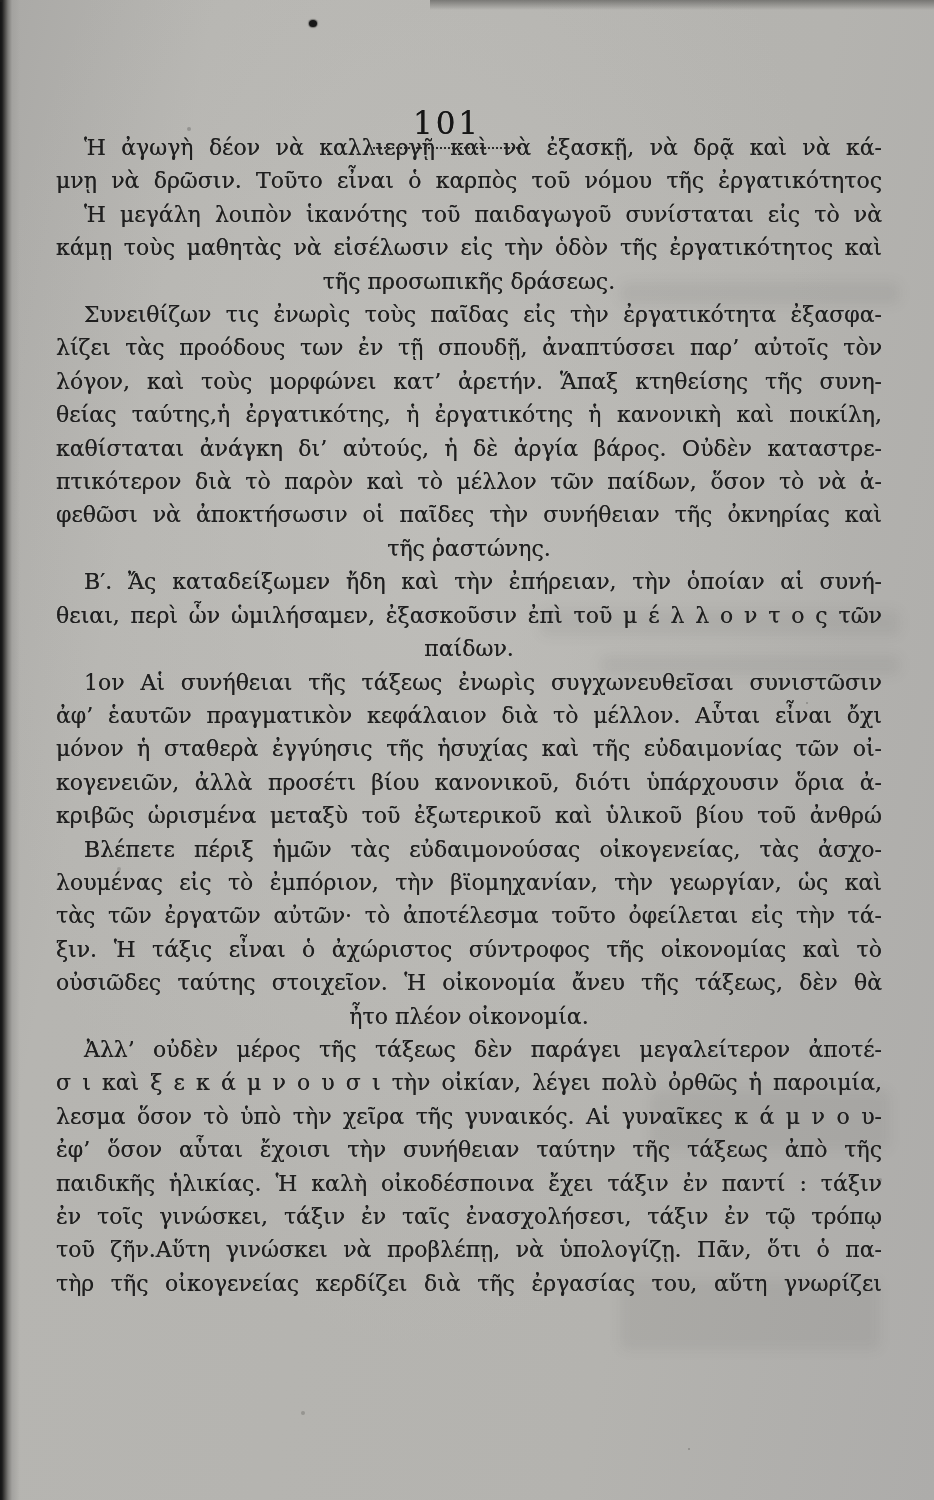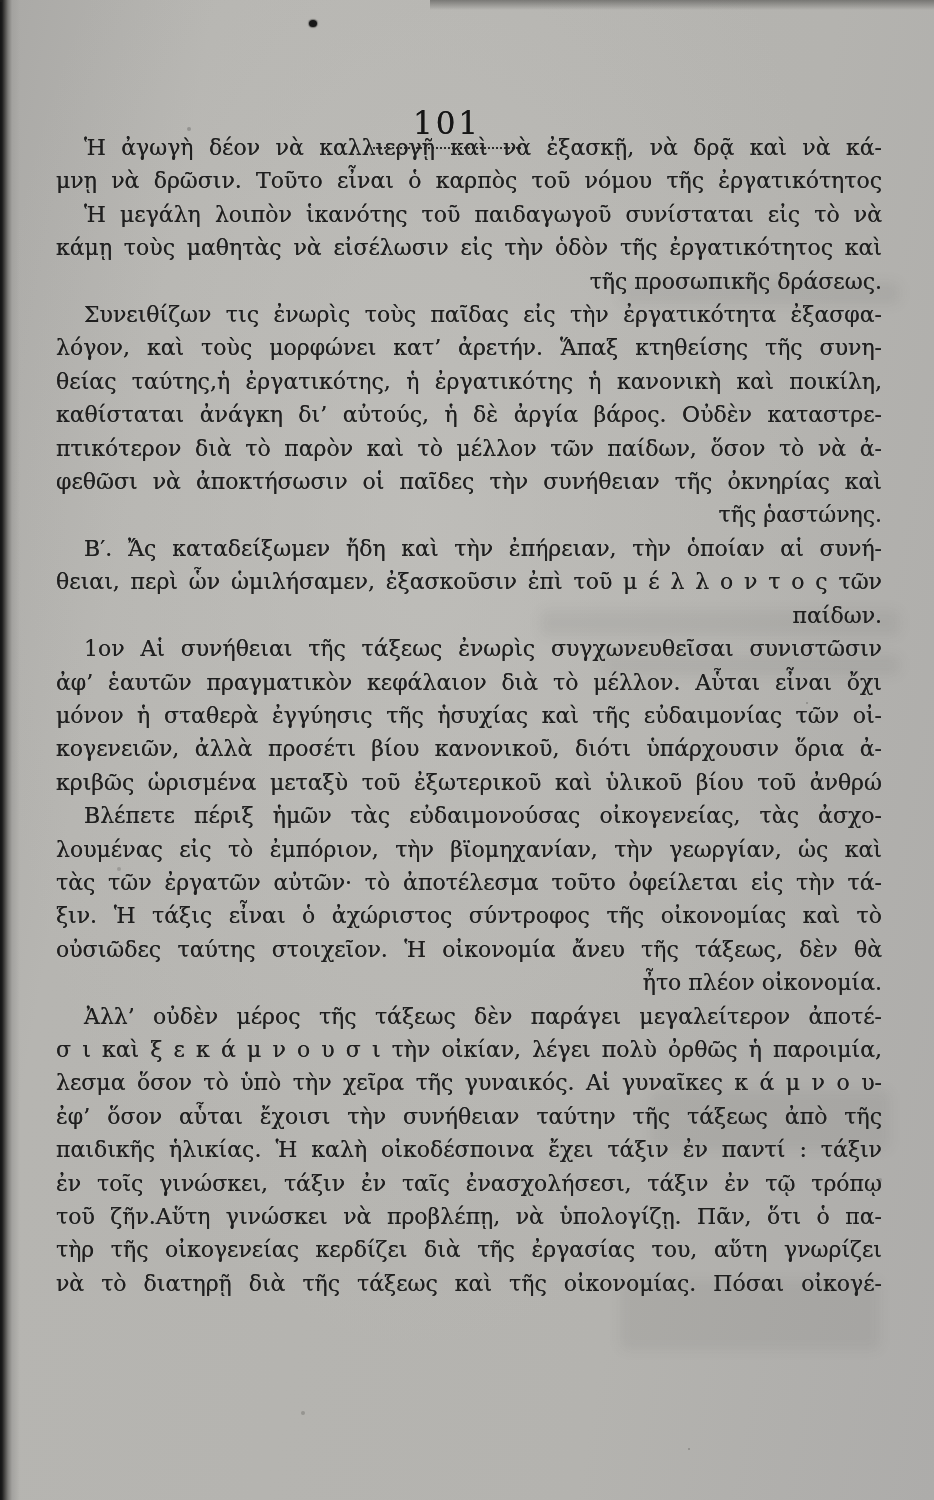--- a/index.html
+++ b/index.html
@@ -31,21 +31,21 @@
   .page-number{
     font-size:31px;line-height:34px;letter-spacing:3px;color:#161616;
     text-shadow:0 0 .6px rgba(20,20,20,.8);
   }
   .rule{width:148px;height:2px;margin:5px auto 0;border-bottom:2px dotted #2c2c2a;}
   .body-text{
     position:absolute;left:56px;top:131px;width:826px;
     font-size:22px;line-height:33.4px;
     text-shadow:0 0 .6px rgba(25,25,25,.75);
   }
-  .line{text-align:right;}
+  .line{text-align:center;}
   .line.fill{text-align:justify;text-align-last:justify;}
   .line.first{text-indent:28px;}
   .smudge{position:absolute;background:rgba(55,55,50,.07);filter:blur(6px);border-radius:8px;}
   .specks{position:absolute;left:0;top:0;width:2px;height:2px;border-radius:50%;background:rgba(40,40,38,.5);
     box-shadow:188px 128px 0 1px rgba(40,40,38,.25), 402px 310px 0 0 rgba(40,40,38,.3),
       655px 212px 0 0 rgba(40,40,38,.25), 118px 868px 0 1px rgba(40,40,38,.2),
       806px 702px 0 0 rgba(40,40,38,.3), 302px 1412px 0 1px rgba(40,40,38,.22),
       688px 1448px 0 0 rgba(40,40,38,.3), 879px 1179px 0 1px rgba(40,40,38,.2);}
 </style>
 </head>
@@ -75,20 +75,21 @@
         <div class="line first fill">Ἡ ἀγωγὴ δέον νὰ καλλιεργῇ καὶ νὰ ἐξασκῇ, νὰ δρᾷ καὶ νὰ κά-</div>
         <div class="line fill">μνῃ νὰ δρῶσιν. Τοῦτο εἶναι ὁ καρπὸς τοῦ νόμου τῆς ἐργατικότητος</div>
       </div>
       <div class="para">
         <div class="line first fill">Ἡ μεγάλη λοιπὸν ἱκανότης τοῦ παιδαγωγοῦ συνίσταται εἰς τὸ νὰ</div>
         <div class="line fill">κάμῃ τοὺς μαθητὰς νὰ εἰσέλωσιν εἰς τὴν ὁδὸν τῆς ἐργατικότητος καὶ</div>
         <div class="line">τῆς προσωπικῆς δράσεως.</div>
       </div>
       <div class="para">
         <div class="line first fill">Συνειθίζων τις ἐνωρὶς τοὺς παῖδας εἰς τὴν ἐργατικότητα ἐξασφα-</div>
+        <div class="line fill">λίζει τὰς προόδους των ἐν τῇ σπουδῇ, ἀναπτύσσει παρ’ αὐτοῖς τὸν</div>
         <div class="line fill">λόγον, καὶ τοὺς μορφώνει κατ’ ἀρετήν. Ἅπαξ κτηθείσης τῆς συνη-</div>
         <div class="line fill">θείας ταύτης,ἡ ἐργατικότης, ἡ ἐργατικότης ἡ κανονικὴ καὶ ποικίλη,</div>
         <div class="line fill">καθίσταται ἀνάγκη δι’ αὐτούς, ἡ δὲ ἀργία βάρος. Οὐδὲν καταστρε-</div>
         <div class="line fill">πτικότερον διὰ τὸ παρὸν καὶ τὸ μέλλον τῶν παίδων, ὅσον τὸ νὰ ἀ-</div>
         <div class="line fill">φεθῶσι νὰ ἀποκτήσωσιν οἱ παῖδες τὴν συνήθειαν τῆς ὀκνηρίας καὶ</div>
         <div class="line">τῆς ῥαστώνης.</div>
       </div>
       <div class="para">
         <div class="line first fill">Β′. Ἄς καταδείξωμεν ἤδη καὶ τὴν ἐπήρειαν, τὴν ὁποίαν αἱ συνή-</div>
         <div class="line fill">θειαι, περὶ ὧν ὡμιλήσαμεν, ἐξασκοῦσιν ἐπὶ τοῦ μ έ λ λ ο ν τ ο ς τῶν</div>
@@ -111,16 +112,15 @@
       </div>
       <div class="para">
         <div class="line first fill">Ἀλλ’ οὐδὲν μέρος τῆς τάξεως δὲν παράγει μεγαλείτερον ἀποτέ-</div>
         <div class="line fill">σ ι καὶ ξ ε κ ά μ ν ο υ σ ι τὴν οἰκίαν, λέγει πολὺ ὀρθῶς ἡ παροιμία,</div>
         <div class="line fill">λεσμα ὅσον τὸ ὑπὸ τὴν χεῖρα τῆς γυναικός. Αἱ γυναῖκες κ ά μ ν ο υ-</div>
         <div class="line fill">ἐφ’ ὅσον αὗται ἔχοισι τὴν συνήθειαν ταύτην τῆς τάξεως ἀπὸ τῆς</div>
         <div class="line fill">παιδικῆς ἡλικίας. Ἡ καλὴ οἰκοδέσποινα ἔχει τάξιν ἐν παντί : τάξιν</div>
         <div class="line fill">ἐν τοῖς γινώσκει, τάξιν ἐν ταῖς ἐνασχολήσεσι, τάξιν ἐν τῷ τρόπῳ</div>
         <div class="line fill">τοῦ ζῆν.Αὕτη γινώσκει νὰ προβλέπῃ, νὰ ὑπολογίζῃ. Πᾶν, ὅτι ὁ πα-</div>
         <div class="line fill">τὴρ τῆς οἰκογενείας κερδίζει διὰ τῆς ἐργασίας του, αὕτη γνωρίζει</div>
-        <div class="line fill">νὰ τὸ διατηρῇ διὰ τῆς τάξεως καὶ τῆς οἰκονομίας. Πόσαι οἰκογέ-</div>
       </div>
     </div>
 </div>
 
 </body></html>

